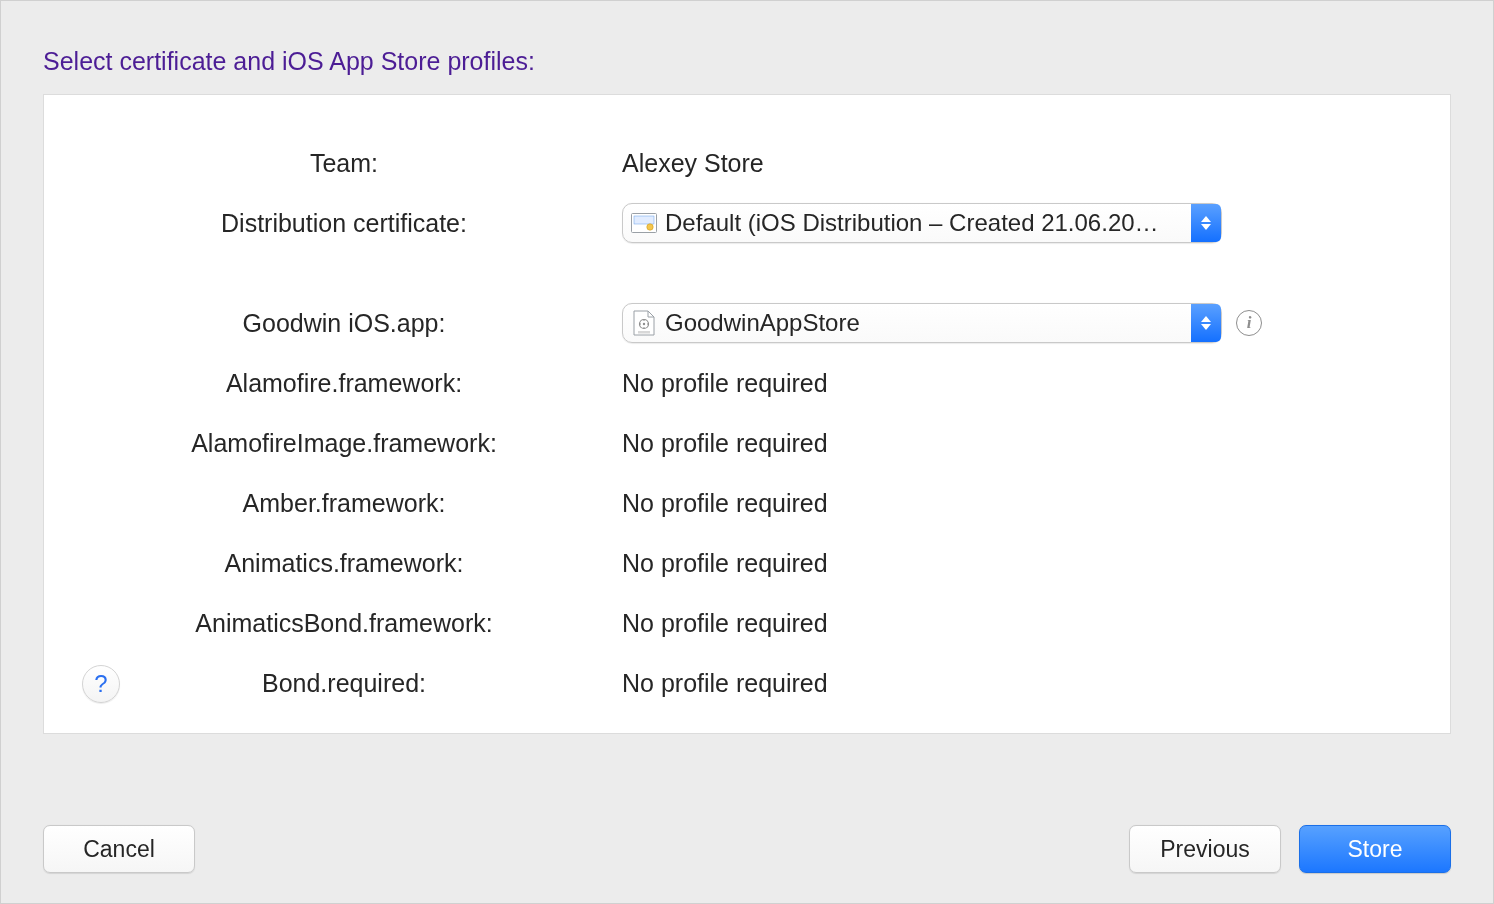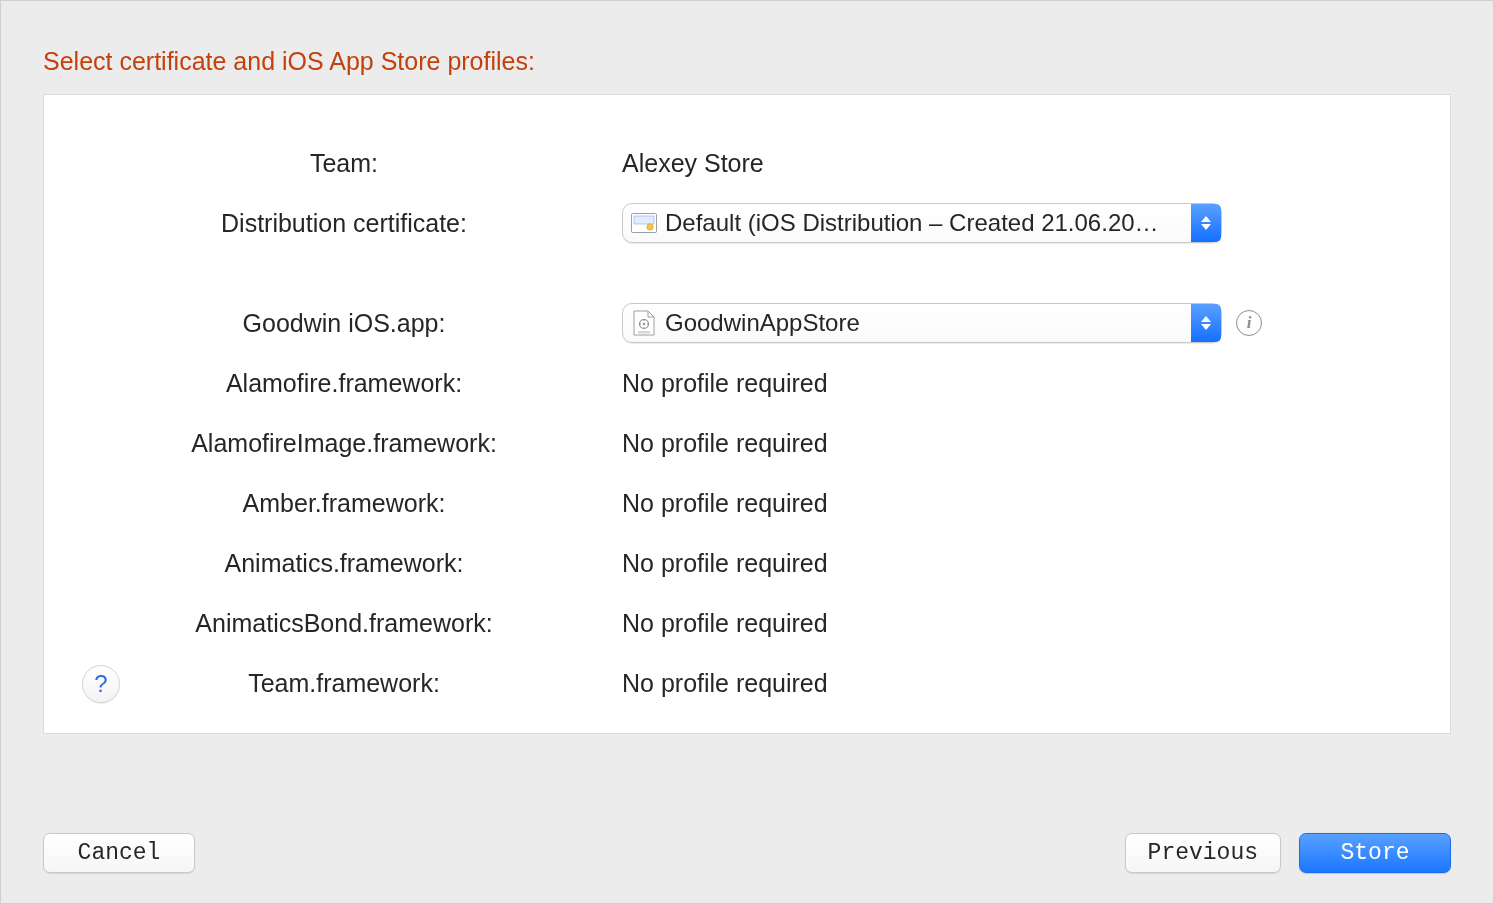--- a/index.html
+++ b/index.html
@@ -19,21 +19,21 @@
       width: 1494px;
       height: 904px;
       background: #ececec;
       border: 1px solid #d0d0d0;
       position: relative;
       padding-top: 28px;
     }
     .page-title {
       font-size: 25px;
       padding: 18px 42px 18px 42px;
-      color: #c2410c;
+      color: #4c1d95;
     }
     .content-panel {
       margin: 0 42px;
       background: #ffffff;
       border: 1px solid #dcdcdc;
       height: 640px;
       overflow: hidden;
       position: relative;
     }
     .form-rows {
@@ -155,35 +155,34 @@
     }
     .button-bar {
       position: absolute;
       bottom: 30px;
       left: 42px;
       right: 42px;
       display: flex;
       align-items: center;
     }
     .push-button {
-      height: 40px;
+      height: 48px;
       min-width: 152px;
       padding: 16px 22px;
       border-radius: 7px;
       border: 1px solid #c9c9c9;
       background: linear-gradient(#ffffff, #f6f6f6);
       box-shadow: 0 0.5px 1px rgba(0,0,0,0.10);
       font-size: 23px;
       color: #262626;
       display: flex;
       align-items: center;
       justify-content: center;
       cursor: default;
       user-select: none;
-      font-family: Liberation Mono, monospace;
     }
     .push-button.primary {
       background: linear-gradient(#57a1ff, #1c77ff);
       border-color: #1a6fe8;
       color: #ffffff;
       box-shadow: 0 0.5px 1px rgba(0,0,0,0.15);
     }
     .button-spacer {
       flex: 1;
     }
@@ -277,21 +276,21 @@
       </div>
       <div class="form-row">
         <div class="form-label">Animatics.framework:</div>
         <div class="form-value">No profile required</div>
       </div>
       <div class="form-row">
         <div class="form-label">AnimaticsBond.framework:</div>
         <div class="form-value">No profile required</div>
       </div>
       <div class="form-row">
-        <div class="form-label">Team.framework:</div>
+        <div class="form-label">Bond.required:</div>
         <div class="form-value">No profile required</div>
       </div>
       <div class="form-row">
         <div class="form-label">Differ.framework:</div>
         <div class="form-value">No profile required</div>
       </div>
 
     </div>
 
     <div class="help-btn">?</div>

